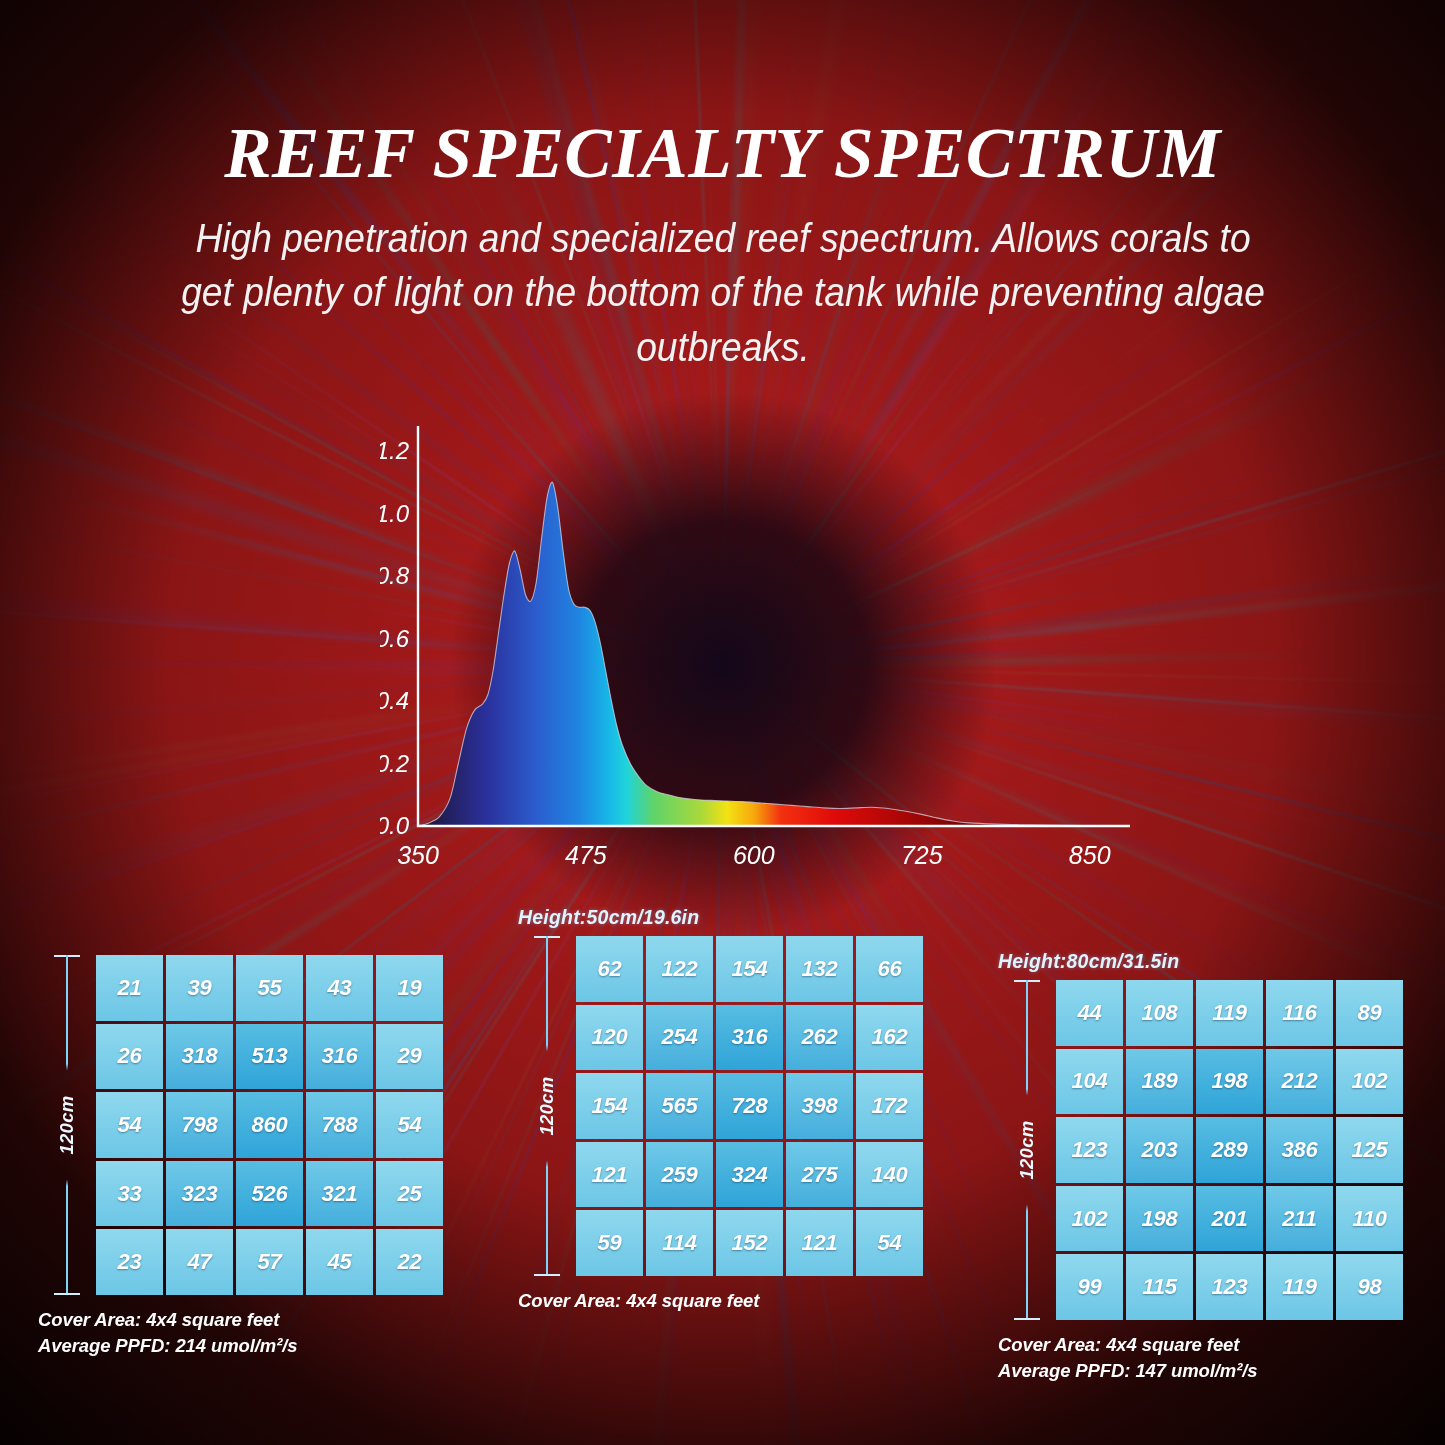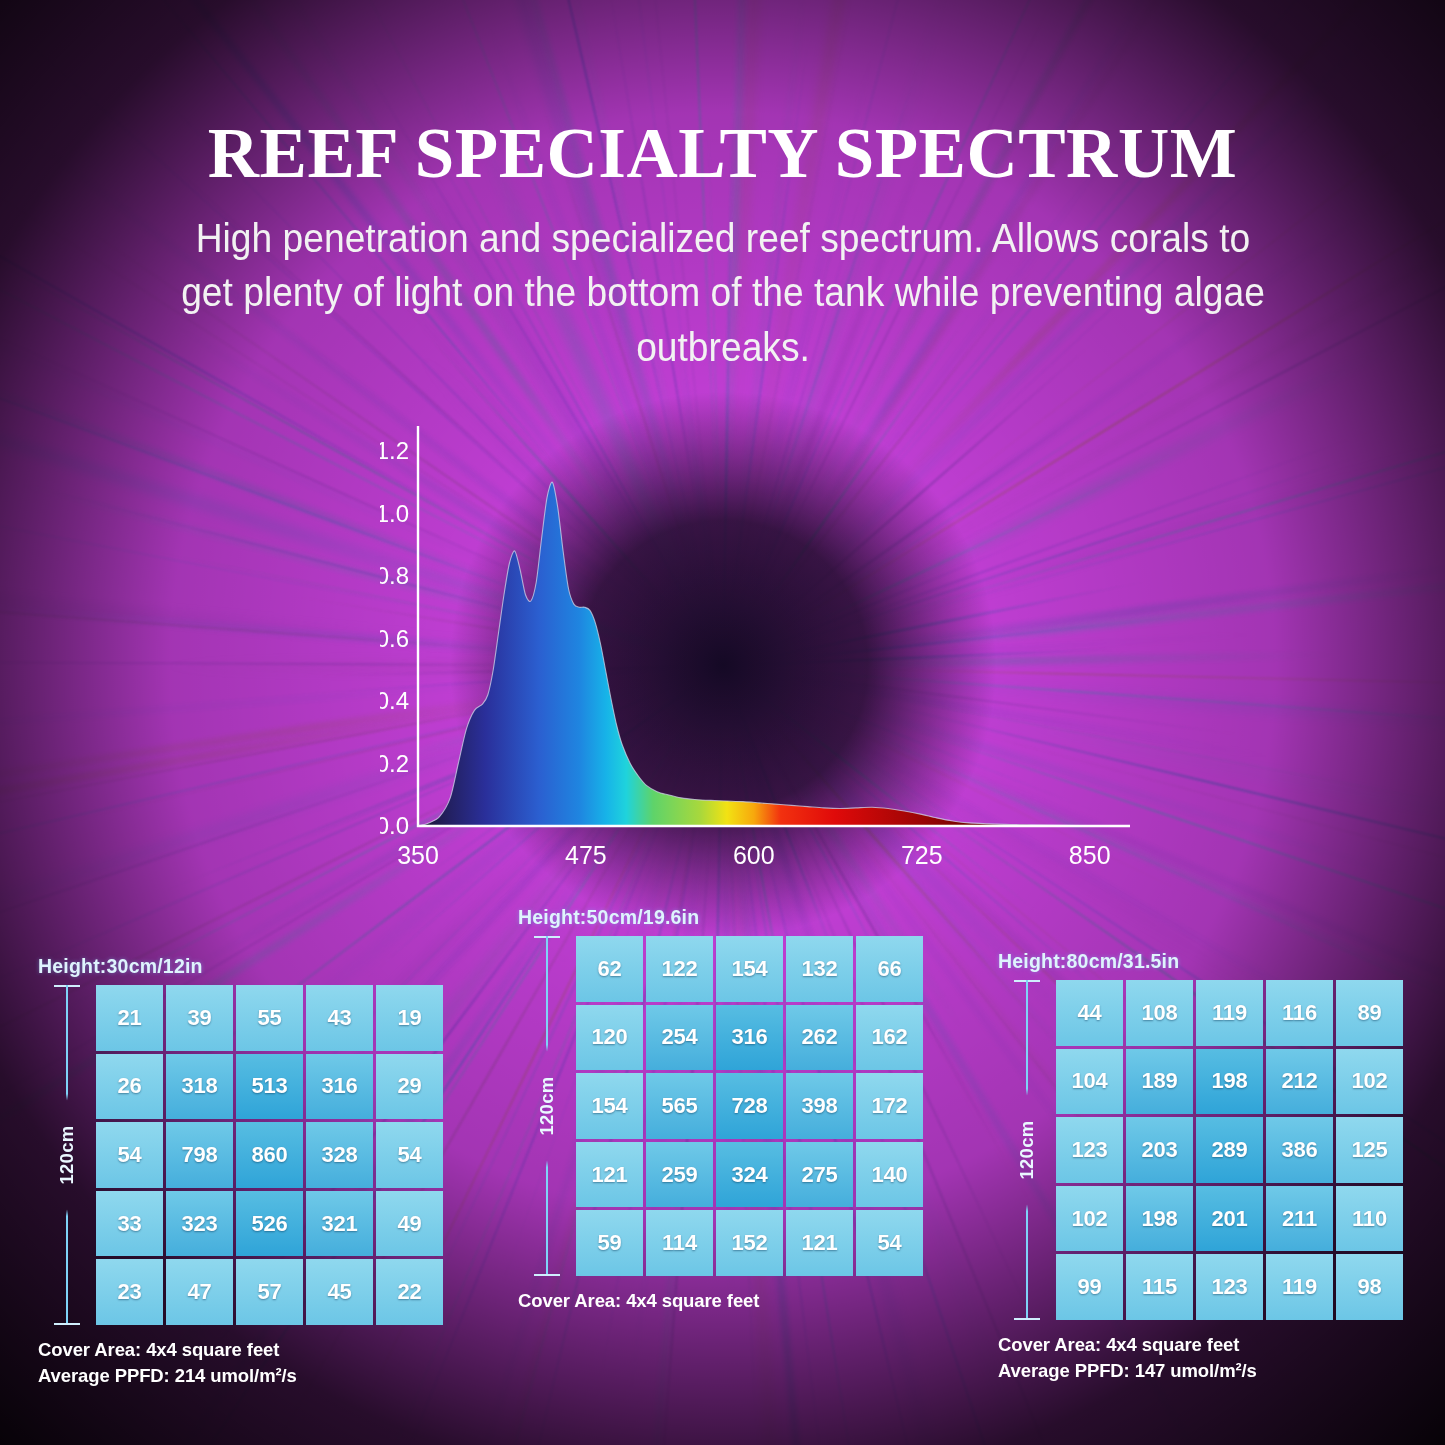--- a/index.html
+++ b/index.html
@@ -4,23 +4,24 @@
 <style>
   html, body {
     margin: 0;
     padding: 0;
     background: #000;
   }
   #page {
     position: relative;
     width: 1445px;
     height: 1445px;
-    background: #d946ef;
+    background: #b91c1c;
     overflow: hidden;
     font-family: "Liberation Sans", sans-serif;
+    font-style: italic;
   }
 
   
   #bg {
     position: absolute;
     inset: 0;
     overflow: hidden;
   }
   .ray {
     position: absolute;
@@ -455,21 +456,20 @@
           <text x="29" y="228.5" text-anchor="end" font-family="Liberation Sans, sans-serif" font-size="24" fill="#ffffff">0.6</text>
           <text x="29" y="166.0" text-anchor="end" font-family="Liberation Sans, sans-serif" font-size="24" fill="#ffffff">0.8</text>
           <text x="29" y="103.5" text-anchor="end" font-family="Liberation Sans, sans-serif" font-size="24" fill="#ffffff">1.0</text>
           <text x="29" y="41.0" text-anchor="end" font-family="Liberation Sans, sans-serif" font-size="24" fill="#ffffff">1.2</text>
         </g>
       </svg>
     </div>
 
   <div id="panels">
       <div class="panel" style="left: 38px; top: 955px;">
-        <div class="panel-title">Height:30cm/12in</div>
         <div class="panel-body">
           <div class="dim">
             <div class="dim-cap top"></div>
             <div class="dim-line"></div>
             <div class="dim-cap bot"></div>
             <div class="dim-label">120cm</div>
           </div>
           <div class="grid">
             <div class="cell c-l1">21</div>
             <div class="cell c-l1">39</div>
@@ -477,27 +477,27 @@
             <div class="cell c-l1">43</div>
             <div class="cell c-l1">19</div>
             <div class="cell c-l1">26</div>
             <div class="cell c-l2">318</div>
             <div class="cell c-l3">513</div>
             <div class="cell c-l2">316</div>
             <div class="cell c-l1">29</div>
             <div class="cell c-l1">54</div>
             <div class="cell c-l2">798</div>
             <div class="cell c-l3">860</div>
-            <div class="cell c-l2">328</div>
+            <div class="cell c-l2">788</div>
             <div class="cell c-l1">54</div>
             <div class="cell c-l1">33</div>
             <div class="cell c-l2">323</div>
             <div class="cell c-l3">526</div>
             <div class="cell c-l2">321</div>
-            <div class="cell c-l1">49</div>
+            <div class="cell c-l1">25</div>
             <div class="cell c-l1">23</div>
             <div class="cell c-l1">47</div>
             <div class="cell c-l1">57</div>
             <div class="cell c-l1">45</div>
             <div class="cell c-l1">22</div>
           </div>
         </div>
         <div class="panel-foot">
           <div>Cover Area: 4x4 square feet</div>
           <div>Average PPFD: 214 umol/m²/s</div>

